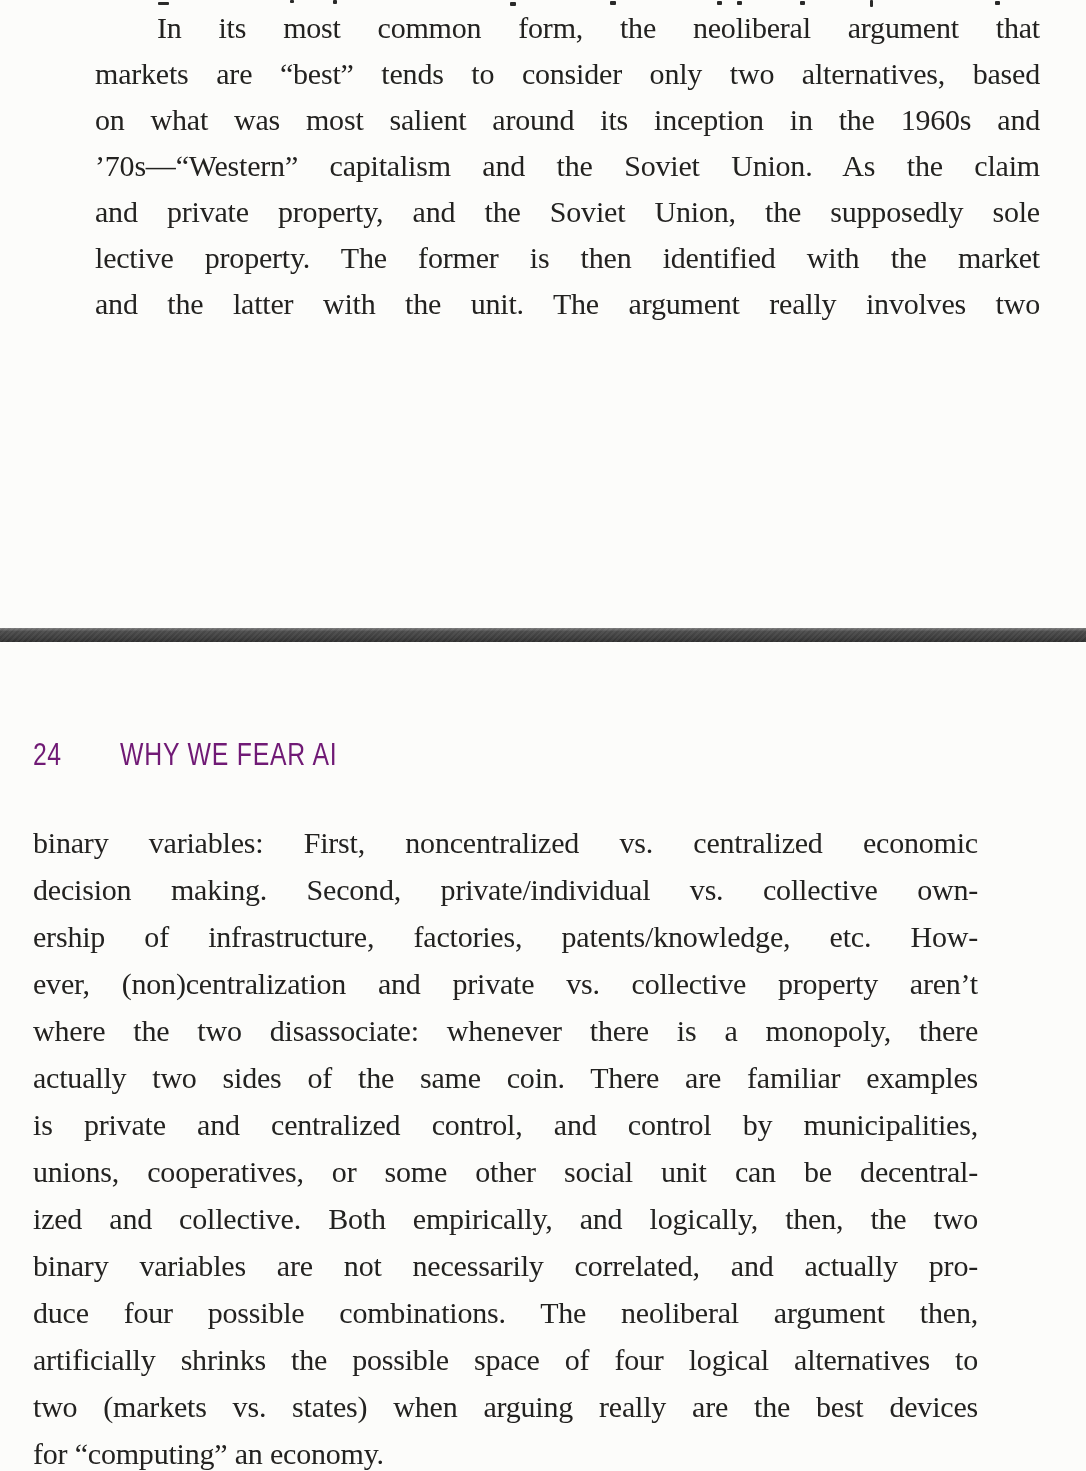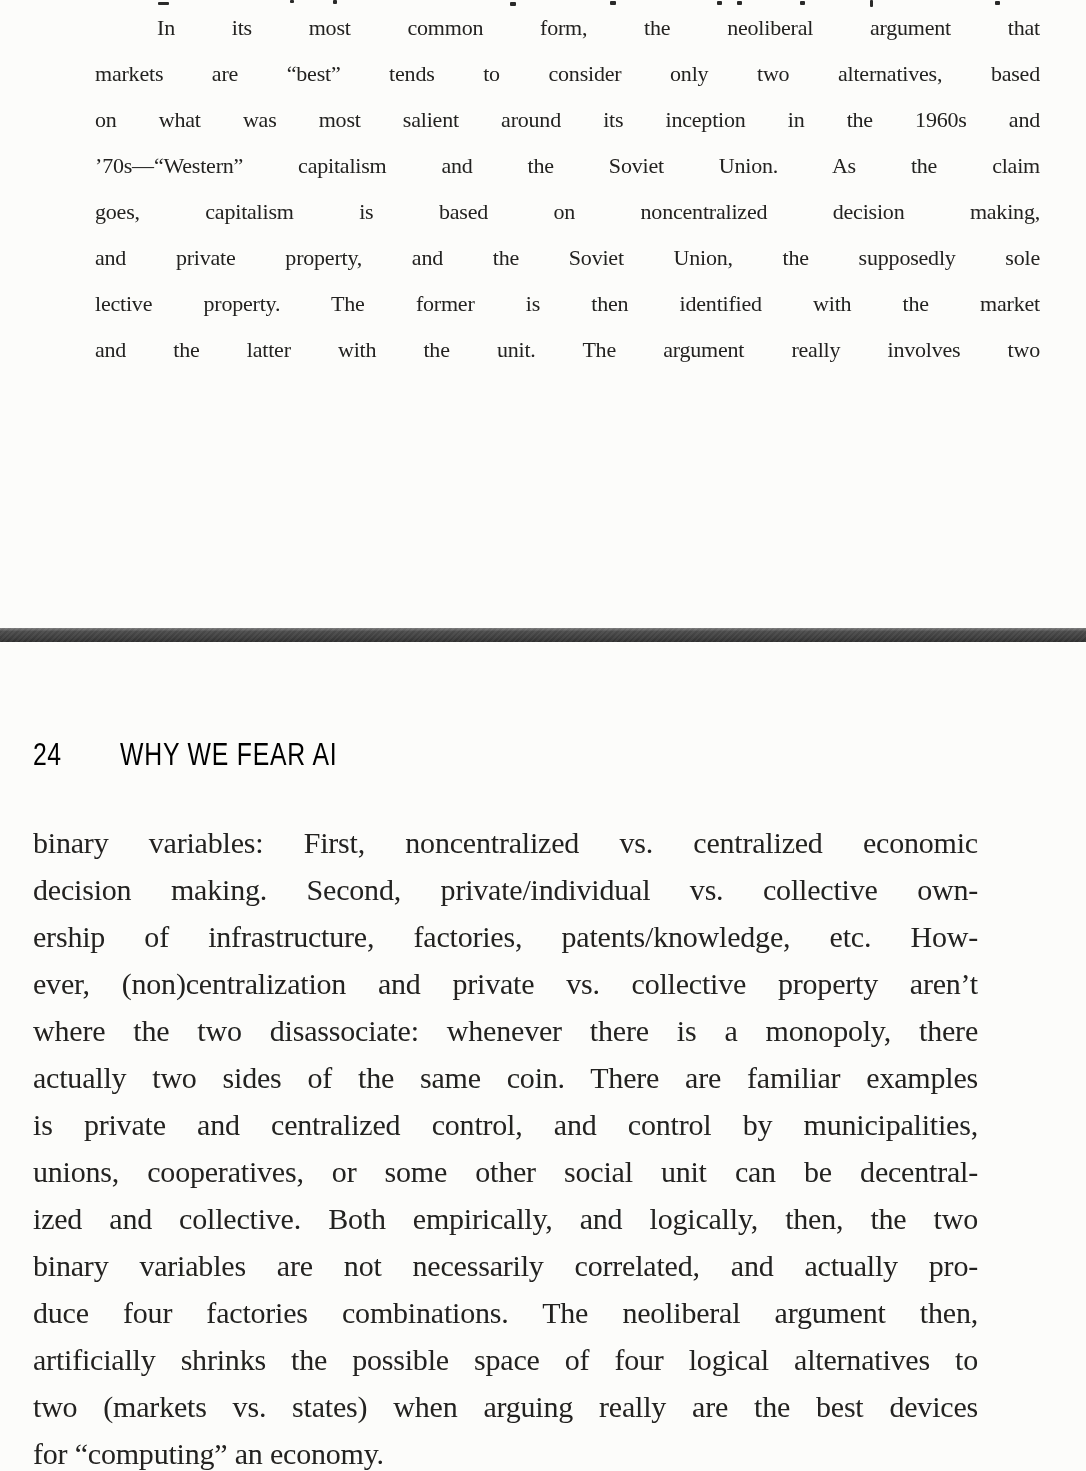--- a/index.html
+++ b/index.html
@@ -12,21 +12,21 @@
     color: #232220;
   }
 
   .screen { position: absolute; inset: 0; }
 
   
   .prev-page-block {
     position: absolute;
     left: 95px; top: 5px;
     width: 945px;
-    font-size: 22px;
+    font-size: 30px;
   }
   .prev-page-block .tline { line-height: 46px; }
 
   
   .frag-layer { position: absolute; left: 0; top: 0; width: 1086px; height: 10px; }
   .frag {
     position: absolute;
     background: #2a2a29;
     border-radius: 1px;
   }
@@ -53,21 +53,21 @@
   }
 
   
   .running-header {
     position: absolute;
     left: 33px; top: 738px;
     height: 34px;
     font-family: "Liberation Sans", sans-serif;
     font-size: 31px;
     line-height: 34px;
-    color: #000000;
+    color: #701a75;
     white-space: nowrap;
   }
   .running-header .condensed {
     display: inline-block;
     transform: scaleX(0.80);
     transform-origin: left center;
     letter-spacing: 1px;
   }
   .running-header .page-num { letter-spacing: 0.5px; }
   .running-header .title { margin-left: 52px; }
@@ -96,21 +96,20 @@
       <span class="frag" style="left: 800px; top: 1px; width: 5px; height: 4px;"></span>
       <span class="frag" style="left: 870px; top: 0px; width: 3px; height: 7px;"></span>
       <span class="frag" style="left: 995px; top: 1px; width: 5px; height: 4px;"></span>
     </div>
 
   <div class="prev-page-block">
       <div class="tline indent">In its most common form, the neoliberal argument that</div>
       <div class="tline">markets are “best” tends to consider only two alternatives, based</div>
       <div class="tline">on what was most salient around its inception in the 1960s and</div>
       <div class="tline">’70s—“Western” capitalism and the Soviet Union. As the claim</div>
-      <div class="tline">goes, capitalism is based on noncentralized decision making,</div>
       <div class="tline">and private property, and the Soviet Union, the supposedly sole</div>
       <div class="tline">lective property. The former is then identified with the market</div>
       <div class="tline">and the latter with the unit. The argument really involves two</div>
     </div>
 
   <div class="page-divider"></div>
 
   <div class="running-header">
     <span class="condensed page-num">24</span><span class="condensed title">WHY WE FEAR AI</span>
   </div>
@@ -119,19 +118,19 @@
       <div class="tline">binary variables: First, noncentralized vs. centralized economic</div>
       <div class="tline">decision making. Second, private/individual vs. collective own-</div>
       <div class="tline">ership of infrastructure, factories, patents/knowledge, etc. How-</div>
       <div class="tline">ever, (non)centralization and private vs. collective property aren’t</div>
       <div class="tline">where the two disassociate: whenever there is a monopoly, there</div>
       <div class="tline">actually two sides of the same coin. There are familiar examples</div>
       <div class="tline">is private and centralized control, and control by municipalities,</div>
       <div class="tline">unions, cooperatives, or some other social unit can be decentral-</div>
       <div class="tline">ized and collective. Both empirically, and logically, then, the two</div>
       <div class="tline">binary variables are not necessarily correlated, and actually pro-</div>
-      <div class="tline">duce four factories combinations. The neoliberal argument then,</div>
+      <div class="tline">duce four possible combinations. The neoliberal argument then,</div>
       <div class="tline">artificially shrinks the possible space of four logical alternatives to</div>
       <div class="tline">two (markets vs. states) when arguing really are the best devices</div>
       <div class="tline flush">for “computing” an economy.</div>
     </div>
 
 </div>
 
 </body></html>

